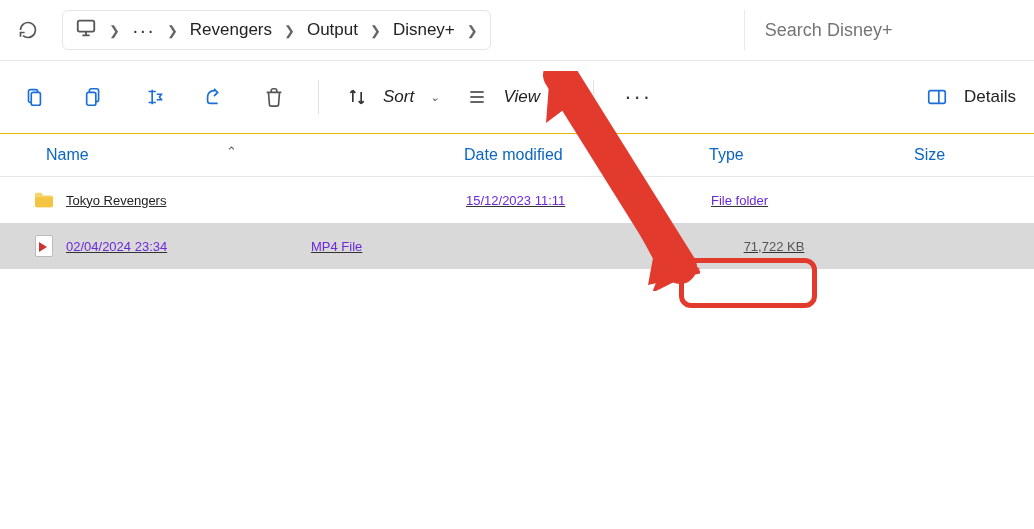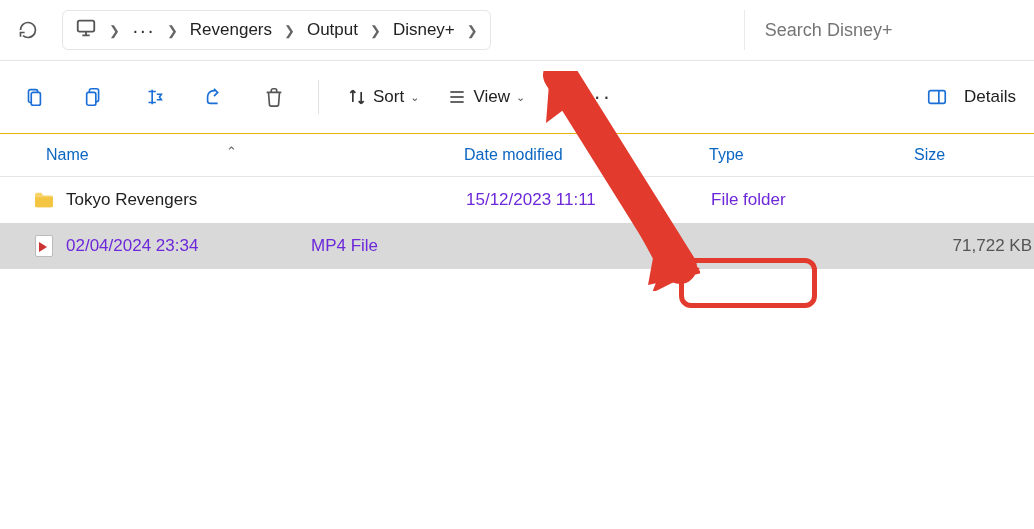--- a/index.html
+++ b/index.html
@@ -15,44 +15,44 @@
     .search { flex: 1; margin-left: auto; min-width: 240px; height: 40px; border: none; border-left: 1px solid #e9e9e9; display: flex; align-items: center; padding: 0 20px; color: #7f1d1d; font-size: 18px; }
     .spacer { flex: 1; }
 
     
     .divider1 { height: 1px; background: #e5e5e5; width: 100%; }
 
     
     .toolbar { display: flex; align-items: center; height: 72px; padding: 0 18px; gap: 28px; position: relative; }
     .tool-icon { width: 32px; height: 32px; display: flex; align-items: center; justify-content: center; cursor: pointer; color: #1a6fd6; }
     .tool-sep { width: 1px; height: 34px; background: #e0e0e0; }
-    .tool-group { display: flex; align-items: center; gap: 6px; cursor: pointer; }
+    .tool-group { display: flex; align-items: center; gap: 16px; cursor: pointer; font-style: italic; }
     .tool-label { font-size: 17px; color: #222; }
     .tool-chevdn { font-size: 11px; color: #555; }
     .tool-right { margin-left: auto; display: flex; align-items: center; gap: 16px; cursor: pointer; }
 
     
     .arrow-wrap { position: absolute; left: 530px; top: 10px; width: 170px; height: 220px; pointer-events: none; z-index: 5; }
 
     
     .cols { display: flex; align-items: center; height: 44px; border-top: 1px solid #eab308; border-bottom: 1px solid #e6e6e6; padding-left: 46px; font-size: 16px; color: #0b66c2; position: relative; }
     .col-name { width: 418px; position: relative; }
     .col-date { width: 245px; }
     .col-type { width: 205px; }
     .col-size { flex: 1; }
     .sort-caret { position: absolute; left: 180px; top: -2px; font-size: 13px; color: #666; }
 
     
     .rows { }
-    .row { display: flex; align-items: center; height: 46px; padding-left: 30px; font-size: 17px; color: #333; }
+    .row { display: flex; align-items: center; height: 46px; padding-left: 30px; font-size: 13px; color: #333; text-decoration: underline; }
     .row .icon { width: 28px; height: 22px; display: flex; align-items: center; justify-content: center; margin-right: 8px; }
     .row .c-name { width: 400px; color: #222; }
     .row .c-date { width: 245px; color: #6d28d9; }
     .row .c-type { width: 205px; color: #6d28d9; }
-    .row .c-size { flex: 1; text-align: right; padding-right: 2px; color: #555; }
+    .row .c-size { flex: 1; text-align: center; padding-right: 2px; color: #555; }
     .row.sel { background: #d9d9d9; }
 
     
     .folder-svg { width: 22px; height: 18px; }
     
     .vfile { width: 18px; height: 22px; border: 1px solid #bbb; border-radius: 2px; background: #fff; position: relative; }
     .vfile::after { content: ""; position: absolute; left: 3px; top: 6px; width: 0; height: 0; border-left: 8px solid #c33; border-top: 5px solid transparent; border-bottom: 5px solid transparent; }
 
     
     .redbox { position: absolute; left: 679px; top: 258px; width: 138px; height: 50px; border: 5px solid #e23b2e; border-radius: 12px; pointer-events: none; z-index: 4; }

